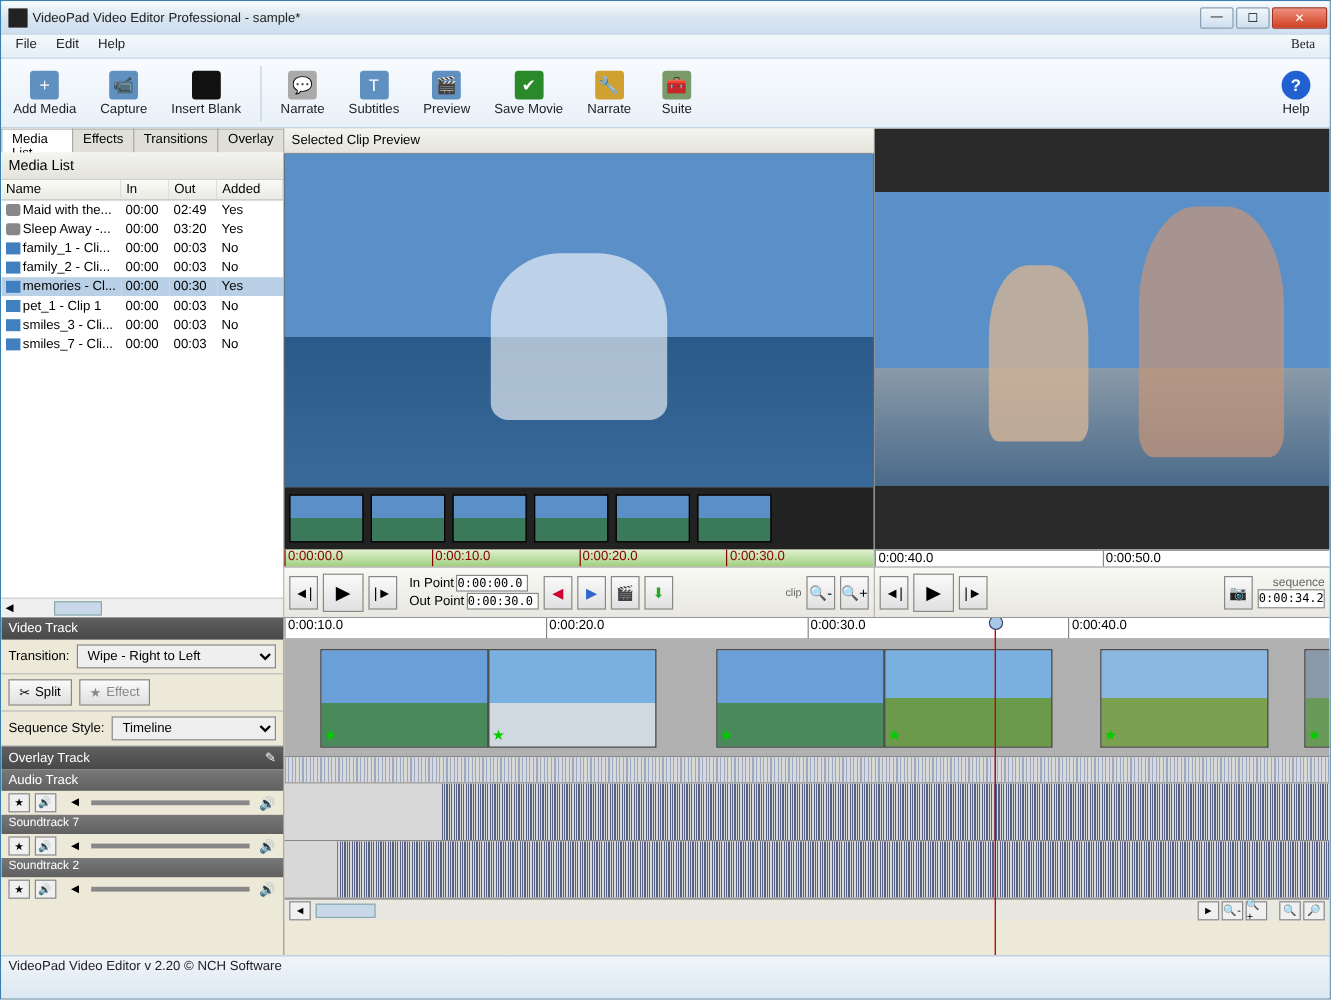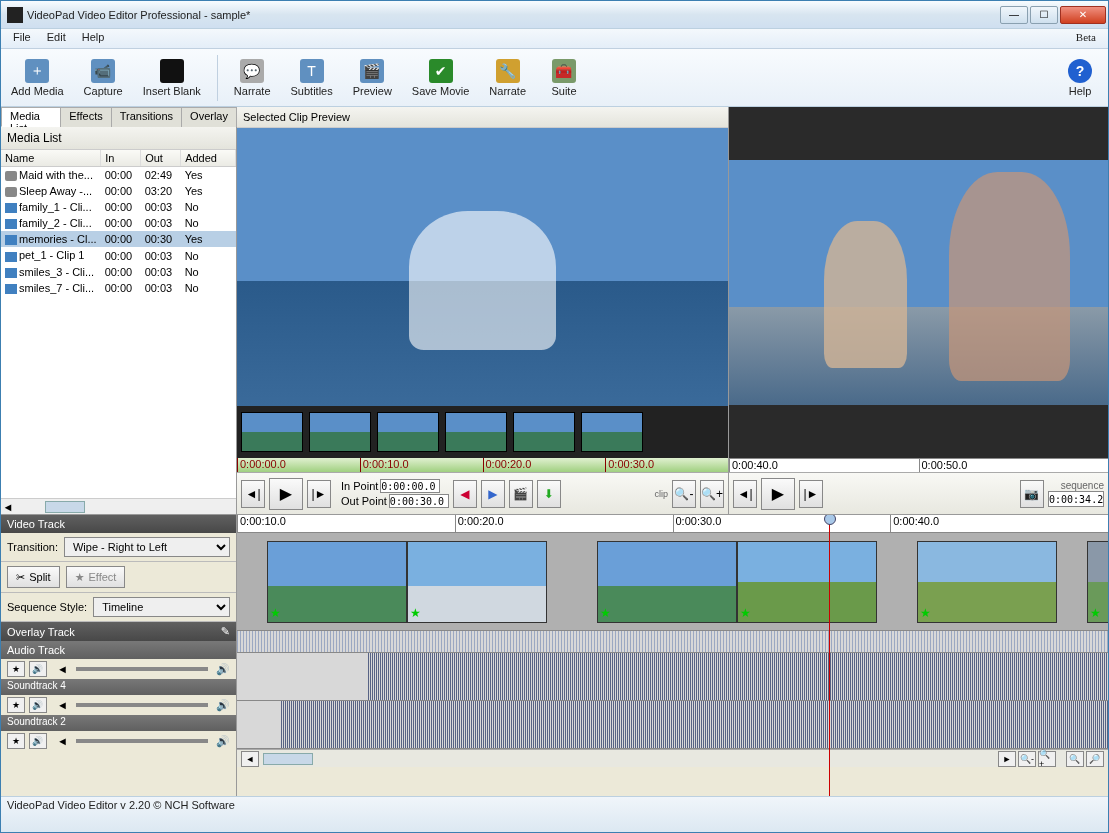--- a/index.html
+++ b/index.html
@@ -316,21 +316,21 @@
             <span style="margin-left:auto">✎</span>
           </div>
         <div class="trk-hdr light">Audio Track</div>
         <div class="audctl">
           <span class="abtn">★</span>
             <span class="abtn">🔊</span>
           <span style="margin-left:6px">◄</span>
           <span style="flex:1;height:4px;background:#888;margin:0 4px"></span>
           <span>🔊</span>
         </div>
-        <div class="atrack-hdr">Soundtrack 4</div>
+        <div class="atrack-hdr">Soundtrack 7</div>
         <div class="audctl">
           <span class="abtn">★</span>
             <span class="abtn">🔊</span>
           <span style="margin-left:6px">◄</span>
             <span style="flex:1;height:4px;background:#888;margin:0 4px"></span>
             <span>🔊</span>
         </div>
         <div class="atrack-hdr">Soundtrack 2</div>
         <div class="audctl">
           <span class="abtn">★</span>

